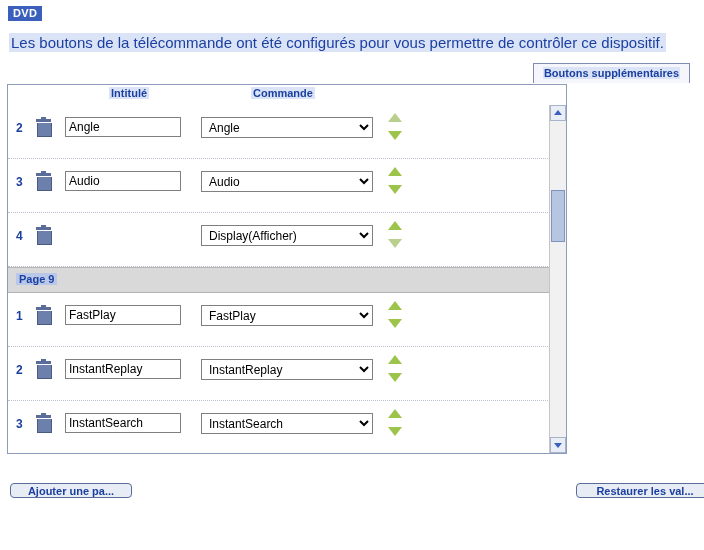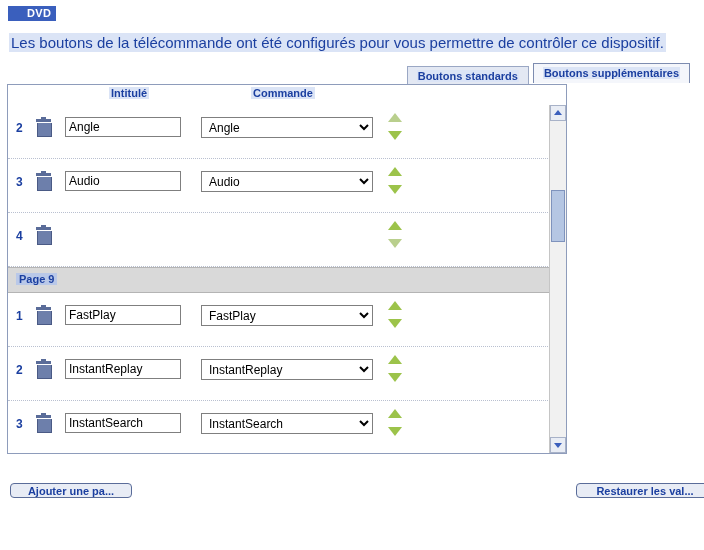--- a/index.html
+++ b/index.html
@@ -22,21 +22,21 @@
     position: absolute;
     left: 8px;
     top: 6px;
   }
   .title-chip {
     display: inline-block;
     background: #3a5fbd;
     color: #ffffff;
     font-weight: bold;
     font-size: 11px;
-    padding: 1px 5px 2px 19px;
+    padding: 1px 5px 2px 5px;
     letter-spacing: 0.3px;
   }
 
   .intro-text {
     position: absolute;
     left: 9px;
     top: 33px;
     font-size: 15px;
     color: #1b3fa0;
     background: #dbe4f6;
@@ -317,23 +317,20 @@
 </head>
 <body>
 
 <div class="title-bar">
   <span class="title-chip">DVD</span>
 </div>
 
 <div class="intro-text">Les boutons de la télécommande ont été configurés pour vous permettre de contrôler ce dispositif.</div>
 
 <div class="tabs">
-  <div class="tab inactive">
-    <span class="hl">Boutons standards</span>
-  </div>
   <div class="tab active">
     <span class="hl">Boutons supplémentaires</span>
   </div>
 </div>
 
 <div class="panel">
 
   <div class="col-headers">
     <div class="col-head intitule">Intitulé</div>
     <div class="col-head commande">Commande</div>
@@ -375,20 +372,23 @@
       </div>
     </div>
 
     <div class="row">
       <div class="idx">4</div>
       <div class="trash">
         <div class="handle"></div>
           <div class="lid"></div>
           <div class="can"></div>
       </div>
+      <select class="sel">
+        <option>Display(Afficher)</option>
+      </select>
       <div class="arrows">
         <div class="arr up"></div>
         <div class="arr down faded"></div>
       </div>
     </div>
 
     <div class="page-row">
       <div class="label">Page 9</div>
     </div>
 

